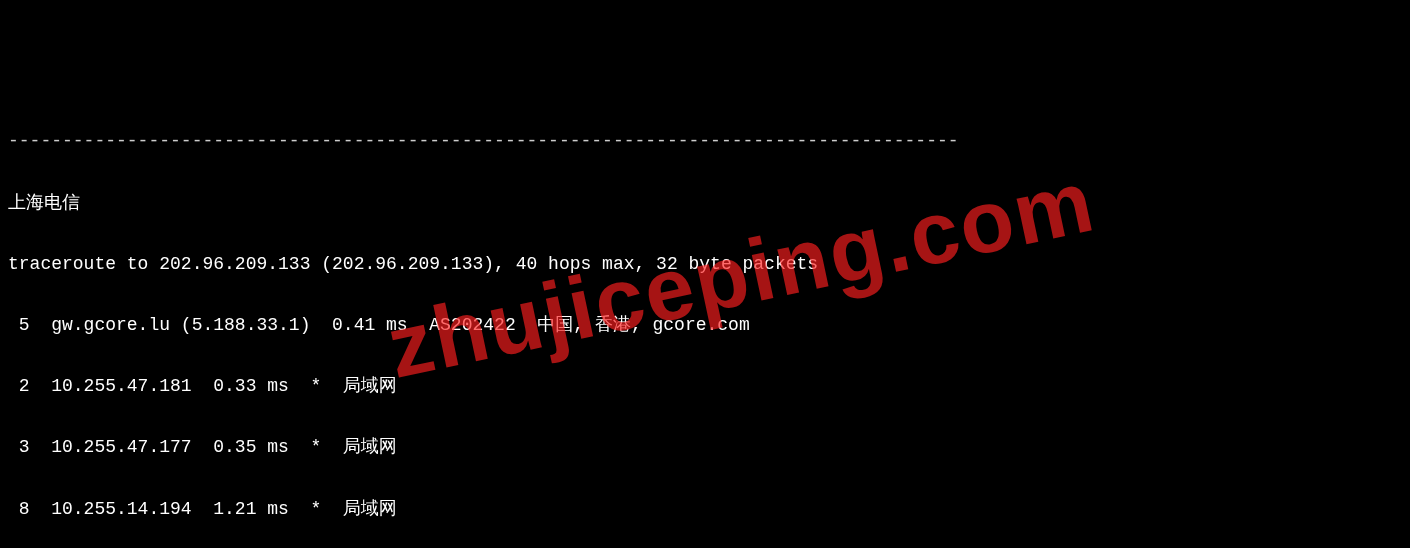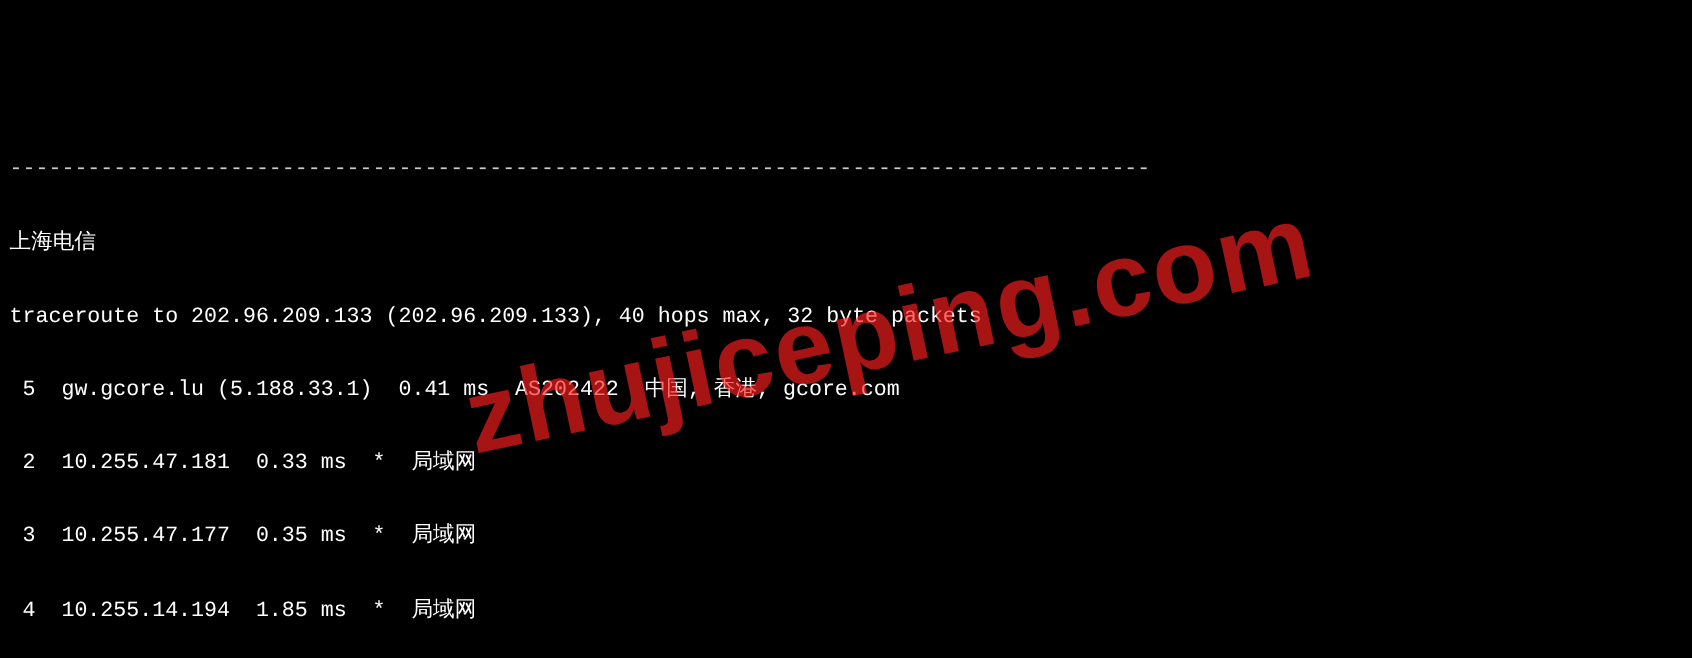--- a/index.html
+++ b/index.html
@@ -45,21 +45,21 @@
 <body>
 
 
 
 <span class="line divider">----------------------------------------------------------------------------------------</span>
 <span class="line">上海电信</span>
 <span class="line">traceroute to 202.96.209.133 (202.96.209.133), 40 hops max, 32 byte packets</span>
 <span class="line"> 5  gw.gcore.lu (5.188.33.1)  0.41 ms  AS202422  中国, 香港, gcore.com</span>
 <span class="line"> 2  10.255.47.181  0.33 ms  *  局域网</span>
 <span class="line"> 3  10.255.47.177  0.35 ms  *  局域网</span>
-<span class="line"> 4  10.255.14.194  1.85 ms  *  局域网</span>
+<span class="line"> 8  10.255.14.194  1.21 ms  *  局域网</span>
 
 
 
 
 
 
 
 
 
 

